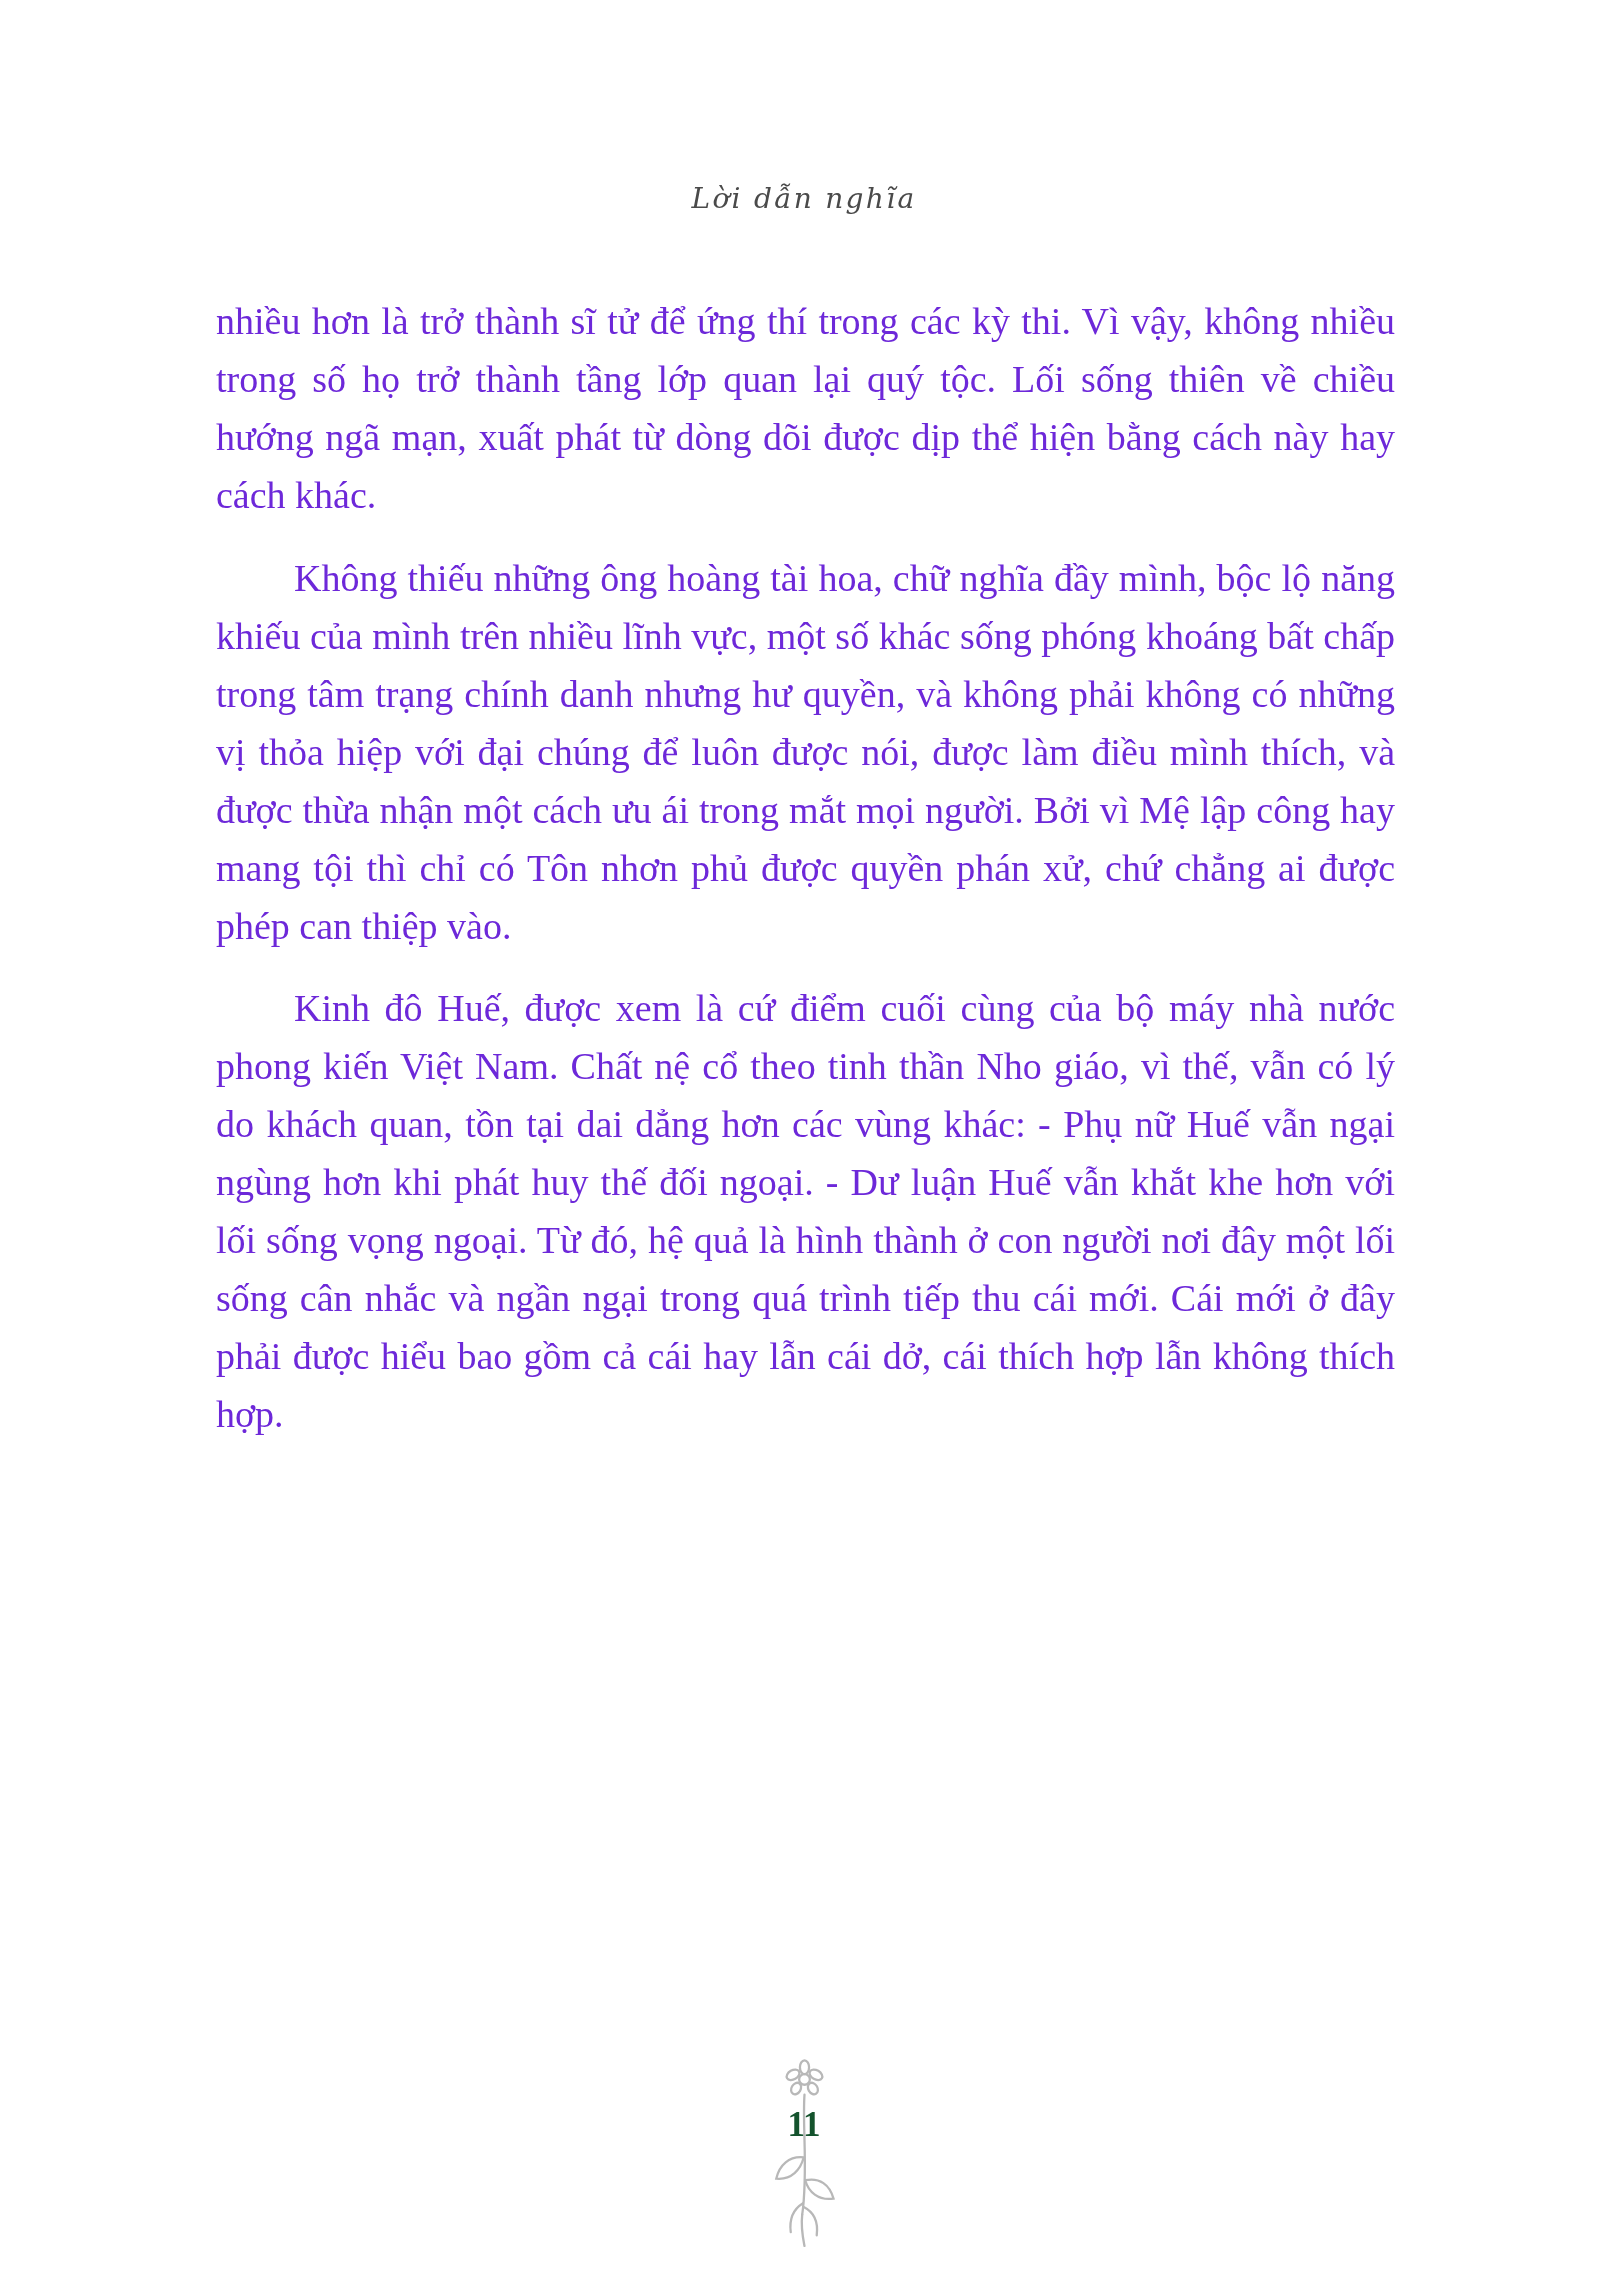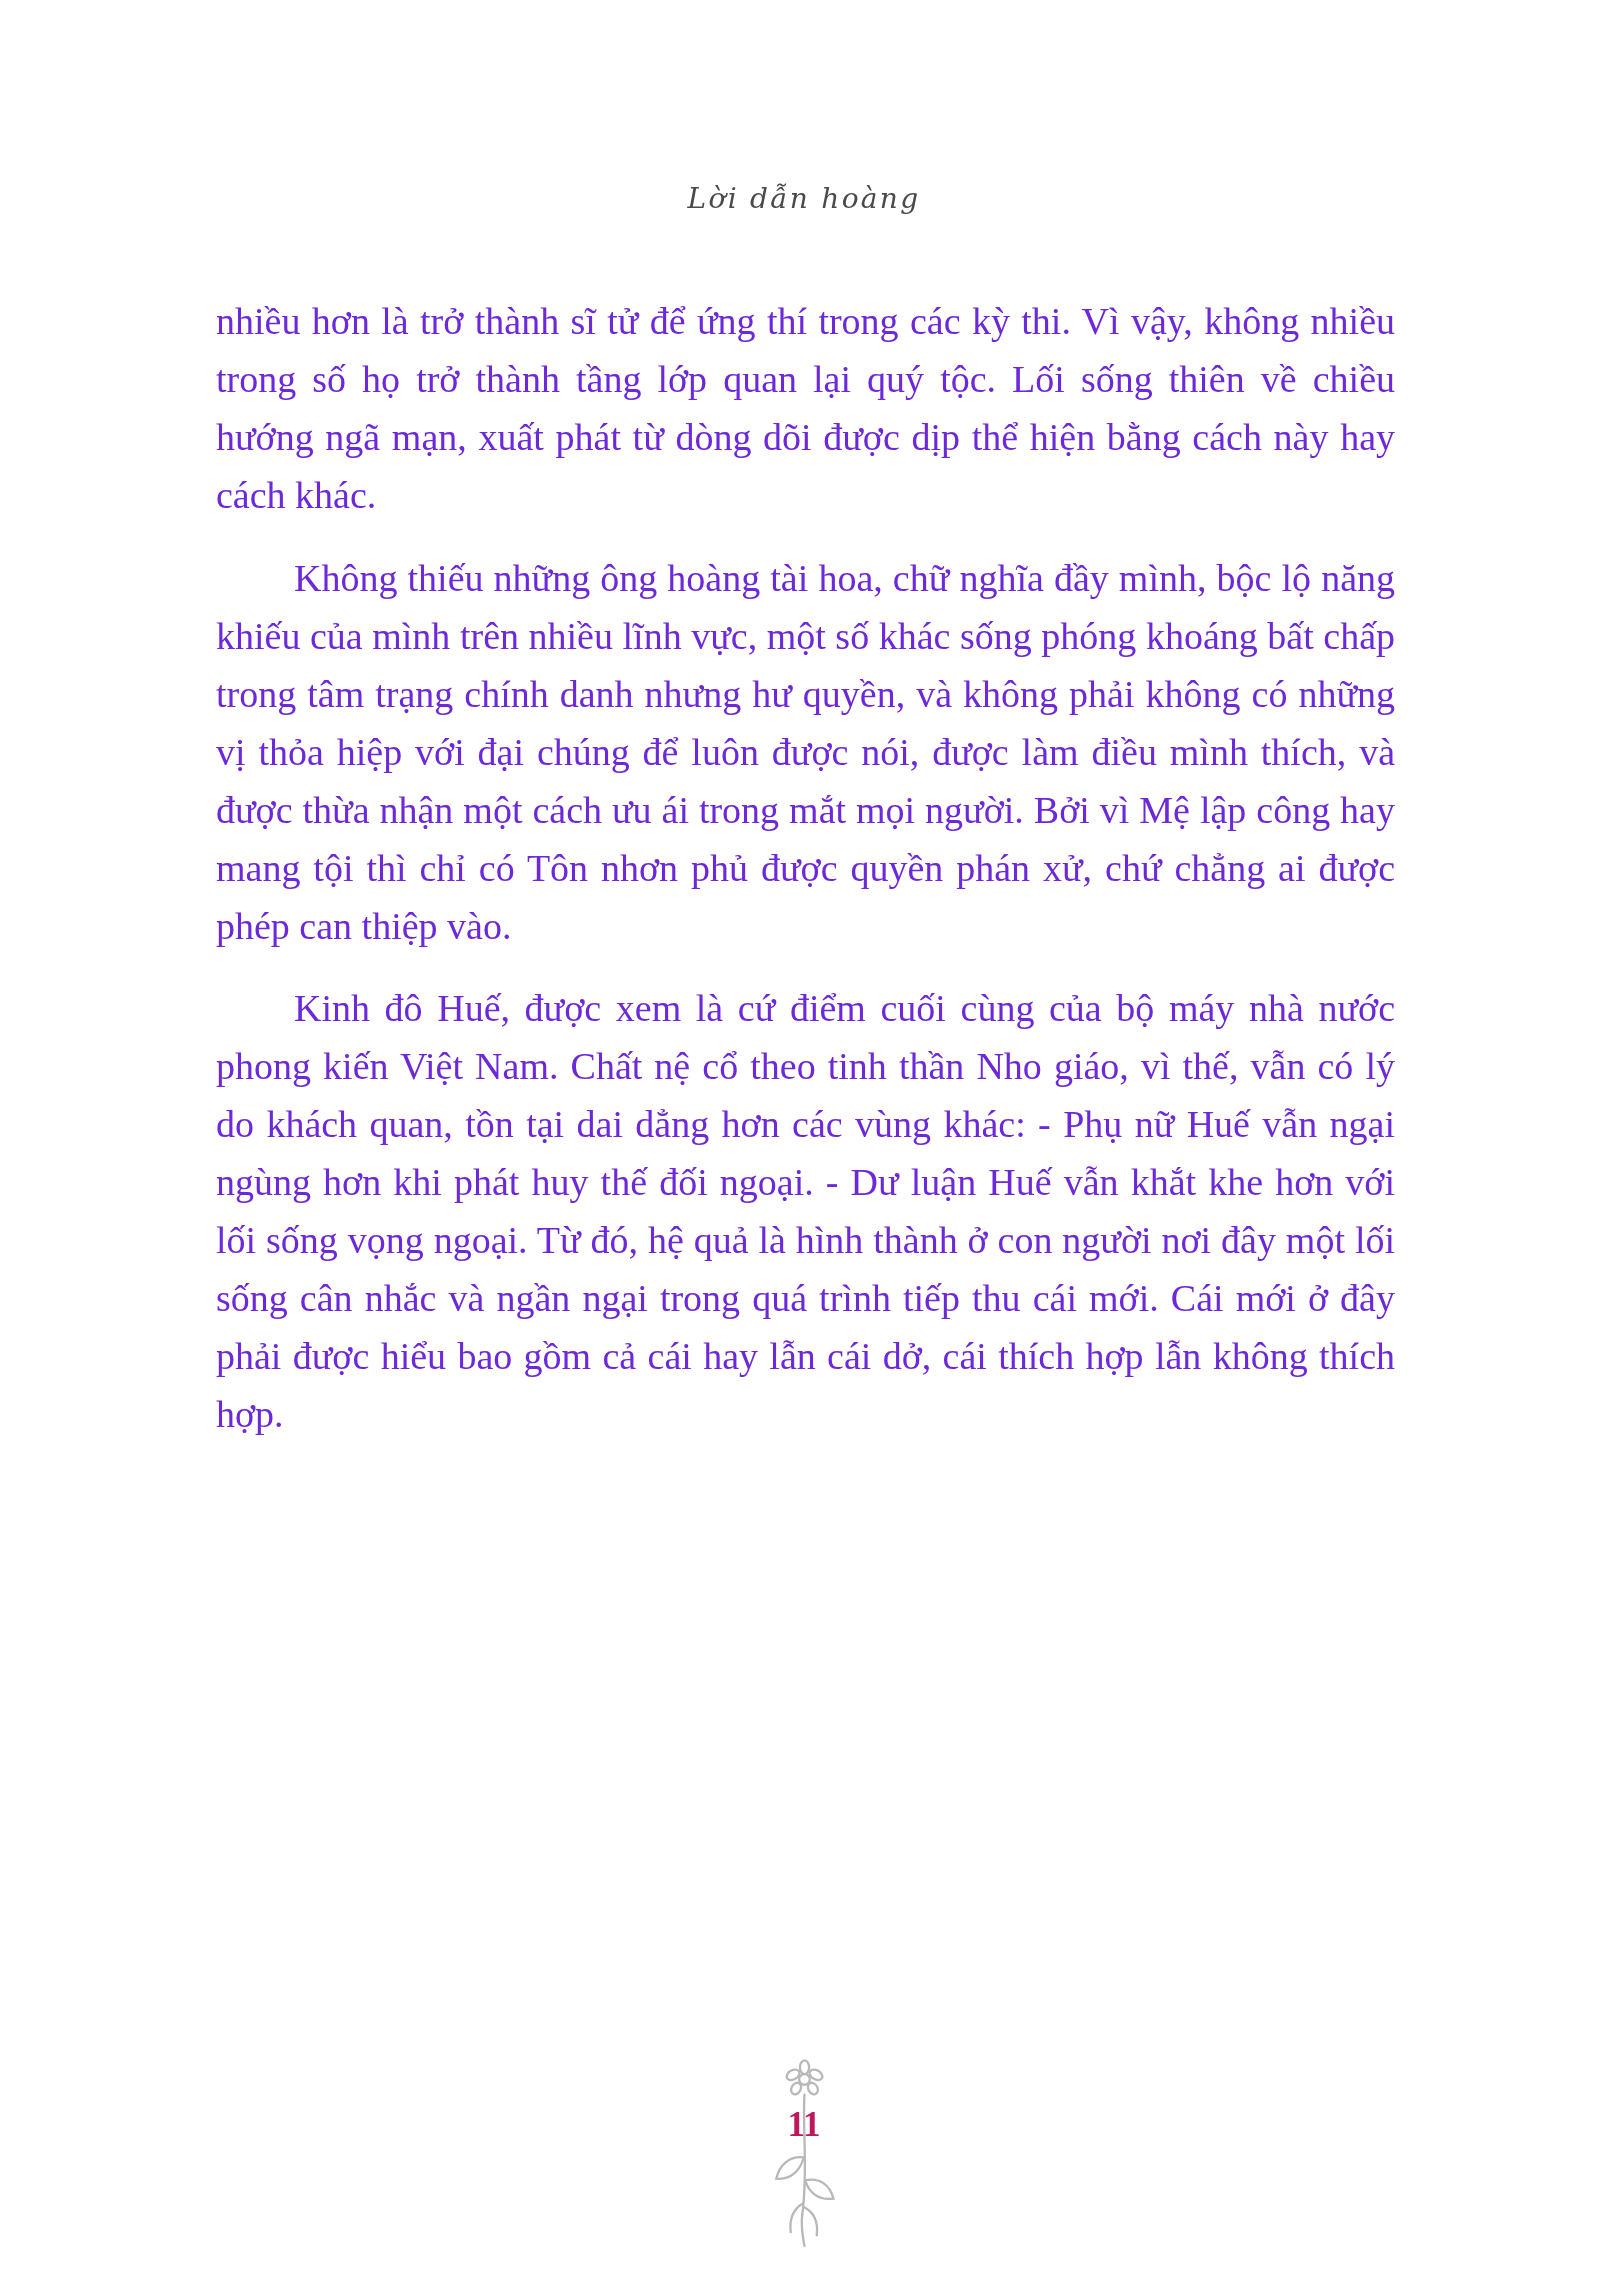--- a/index.html
+++ b/index.html
@@ -65,29 +65,29 @@
   }
   .pagenum {
     position: absolute;
     left: 0;
     top: 47px;
     width: 100%;
     text-align: center;
     font-family: "Liberation Serif", serif;
     font-weight: bold;
     font-size: 35px;
-    color: #be185d;
+    color: #14532d;
   }
 </style>
 </head>
 <body>
 
 <div class="page">
 
-  <div class="running-header">Lời dẫn hoàng</div>
+  <div class="running-header">Lời dẫn nghĩa</div>
 
   <div class="content">
     <p class="first">nhiều hơn là trở thành sĩ tử để ứng thí trong các kỳ thi. Vì vậy, không nhiều trong số họ trở thành tầng lớp quan lại quý tộc. Lối sống thiên về chiều hướng ngã mạn, xuất phát từ dòng dõi được dịp thể hiện bằng cách này hay cách khác.</p>
     <p>Không thiếu những ông hoàng tài hoa, chữ nghĩa đầy mình, bộc lộ năng khiếu của mình trên nhiều lĩnh vực, một số khác sống phóng khoáng bất chấp trong tâm trạng chính danh nhưng hư quyền, và không phải không có những vị thỏa hiệp với đại chúng để luôn được nói, được làm điều mình thích, và được thừa nhận một cách ưu ái trong mắt mọi người. Bởi vì Mệ lập công hay mang tội thì chỉ có Tôn nhơn phủ được quyền phán xử, chứ chẳng ai được phép can thiệp vào.</p>
     <p>Kinh đô Huế, được xem là cứ điểm cuối cùng của bộ máy nhà nước phong kiến Việt Nam. Chất nệ cổ theo tinh thần Nho giáo, vì thế, vẫn có lý do khách quan, tồn tại dai dẳng hơn các vùng khác: - Phụ nữ Huế vẫn ngại ngùng hơn khi phát huy thế đối ngoại. - Dư luận Huế vẫn khắt khe hơn với lối sống vọng ngoại. Từ đó, hệ quả là hình thành ở con người nơi đây một lối sống cân nhắc và ngần ngại trong quá trình tiếp thu cái mới. Cái mới ở đây phải được hiểu bao gồm cả cái hay lẫn cái dở, cái thích hợp lẫn không thích hợp.</p>
   </div>
 
   <div class="footer">
     <div class="ornament-wrap">
       <svg width="115" height="191" viewBox="0 0 150 250" fill="none" stroke="#b8b8b8" stroke-width="3" stroke-linecap="round">

